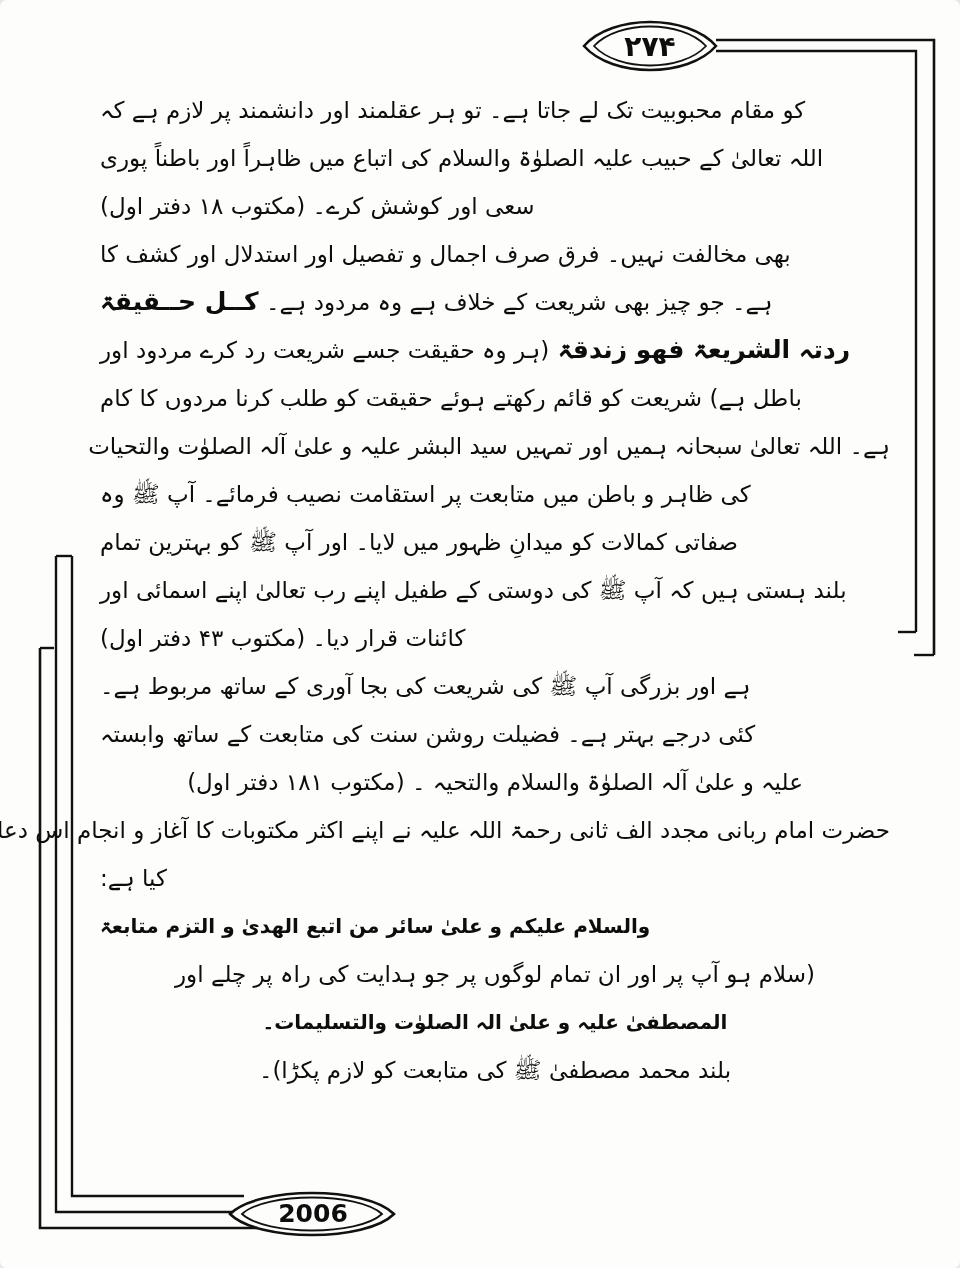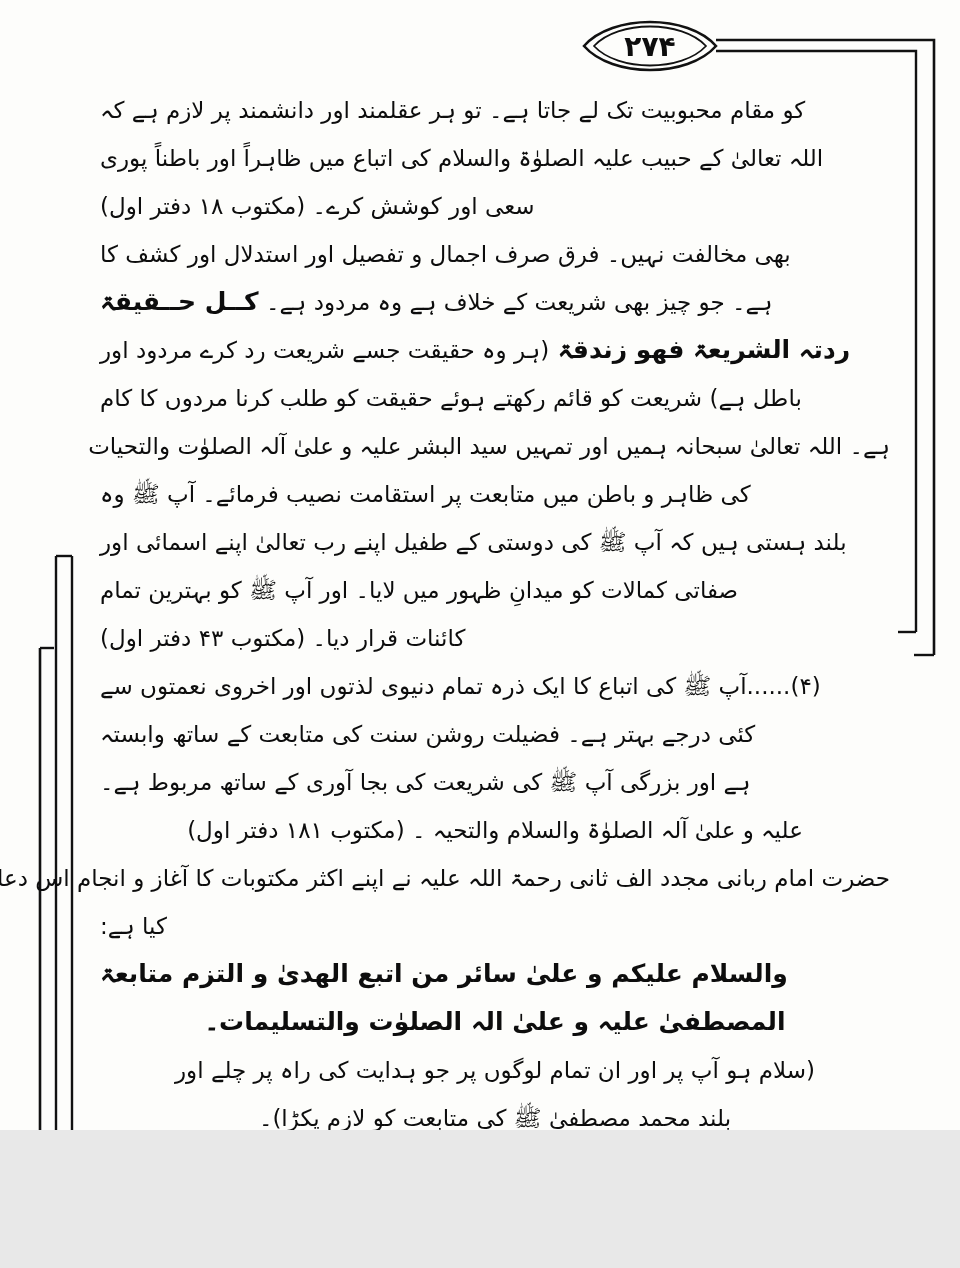--- a/index.html
+++ b/index.html
@@ -1,39 +1,40 @@
 <!DOCTYPE html>
 <html lang="ur" dir="ltr"><head>
 <meta charset="utf-8">
 <style>
   html,body{margin:0;padding:0;background:#e8e8e8;}
   .page{
     position:relative;
-    width:960px;height:1130px;
+    width:960px;height:1268px;
     margin:0 auto;
     background:#fdfdfb;
     font-family:"DejaVu Sans",sans-serif;
     color:#0d0d0d;
     overflow:hidden;
+    border-radius:7px;
   }
   .ornament{position:absolute;left:0;top:0;width:960px;height:1268px;}
   .textcol{
     position:absolute;
     left:100px;right:70px;top:86px;
     direction:rtl;
   }
   .ln{
     height:48px;line-height:48px;
     font-size:23px;
     text-align:left;
     white-space:nowrap;
   }
   .ln.l{text-align:left;}
   .ln.c{text-align:center;}
-  .ln.big{font-size:25px;font-weight:bold;}
+  .ln.big{font-size:20px;font-weight:bold;}
   .arq{font-weight:bold;font-size:25px;}
   .cartouche-num{
     position:absolute;
     text-align:center;
     font-weight:bold;
     direction:rtl;
   }
   .head-num{left:584px;top:28px;width:132px;height:38px;line-height:38px;font-size:28px;}
   .foot-num{left:232px;top:1195px;width:162px;height:38px;line-height:38px;font-size:25px;}
 </style>
@@ -69,28 +70,27 @@
   <div class="textcol">
     <div class="ln"><span>کو مقام محبوبیت تک لے جاتا ہے۔ تو ہر عقلمند اور دانشمند پر لازم ہے کہ</span></div>
     <div class="ln"><span>اللہ تعالیٰ کے حبیب علیہ الصلوٰۃ والسلام کی اتباع میں ظاہراً اور باطناً پوری</span></div>
     <div class="ln l"><span>سعی اور کوشش کرے۔ (مکتوب ۱۸ دفتر اول)</span></div>
     <div class="ln"><span>بھی مخالفت نہیں۔ فرق صرف اجمال و تفصیل اور استدلال اور کشف کا</span></div>
     <div class="ln"><span>ہے۔ جو چیز بھی شریعت کے خلاف ہے وہ مردود ہے۔ </span><b class="arq">کــل حــقیقۃ</b></div>
     <div class="ln"><b class="arq">ردتہ الشریعۃ فھو زندقۃ </b><span>(ہر وہ حقیقت جسے شریعت رد کرے مردود اور</span></div>
     <div class="ln"><span>باطل ہے) شریعت کو قائم رکھتے ہوئے حقیقت کو طلب کرنا مردوں کا کام</span></div>
     <div class="ln"><span>ہے۔ اللہ تعالیٰ سبحانہ ہمیں اور تمہیں سید البشر علیہ و علیٰ آلہ الصلوٰت والتحیات</span></div>
     <div class="ln"><span>کی ظاہر و باطن میں متابعت پر استقامت نصیب فرمائے۔ آپ ﷺ وہ</span></div>
+    <div class="ln"><span>صفاتی کمالات کو میدانِ ظہور میں لایا۔ اور آپ ﷺ کو بہترین تمام</span></div>
     <div class="ln"><span>بلند ہستی ہیں کہ آپ ﷺ کی دوستی کے طفیل اپنے رب تعالیٰ اپنے اسمائی اور</span></div>
-    <div class="ln"><span>صفاتی کمالات کو میدانِ ظہور میں لایا۔ اور آپ ﷺ کو بہترین تمام</span></div>
     <div class="ln l"><span>کائنات قرار دیا۔ (مکتوب ۴۳ دفتر اول)</span></div>
-    <div class="ln"><span>(۴)......آپ ﷺ کی اتباع کا ایک ذرہ تمام دنیوی لذتوں اور اخروی نعمتوں سے</span></div>
+    <div class="ln"><span>ہے اور بزرگی آپ ﷺ کی شریعت کی بجا آوری کے ساتھ مربوط ہے۔</span></div>
     <div class="ln"><span>کئی درجے بہتر ہے۔ فضیلت روشن سنت کی متابعت کے ساتھ وابستہ</span></div>
-    <div class="ln"><span>ہے اور بزرگی آپ ﷺ کی شریعت کی بجا آوری کے ساتھ مربوط ہے۔</span></div>
     <div class="ln c"><span>علیہ و علیٰ آلہ الصلوٰۃ والسلام والتحیہ ۔ (مکتوب ۱۸۱ دفتر اول)</span></div>
     <div class="ln"><span>حضرت امام ربانی مجدد الف ثانی رحمۃ اللہ علیہ نے اپنے اکثر مکتوبات کا آغاز و انجام اس دعائیہ فقرے سے</span></div>
     <div class="ln"><span>کیا ہے:</span></div>
     <div class="ln big"><span>والسلام علیکم و علیٰ سائر من اتبع الھدیٰ و التزم متابعۃ</span></div>
+    <div class="ln c"><span>(سلام ہو آپ پر اور ان تمام لوگوں پر جو ہدایت کی راہ پر چلے اور</span></div>
     <div class="ln big c"><span>المصطفیٰ علیہ و علیٰ الہ الصلوٰت والتسلیمات۔</span></div>
-    <div class="ln c"><span>(سلام ہو آپ پر اور ان تمام لوگوں پر جو ہدایت کی راہ پر چلے اور</span></div>
     <div class="ln c"><span>بلند محمد مصطفیٰ ﷺ کی متابعت کو لازم پکڑا)۔</span></div>
   </div>
 
 </div>
 
 </body></html>

